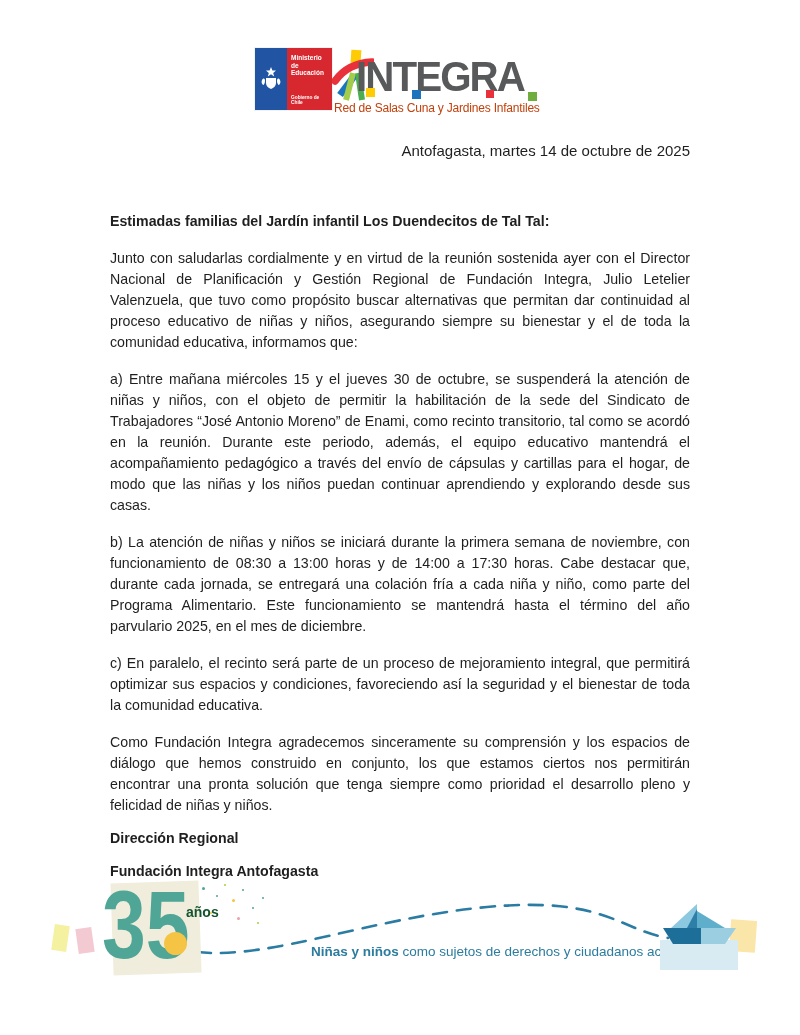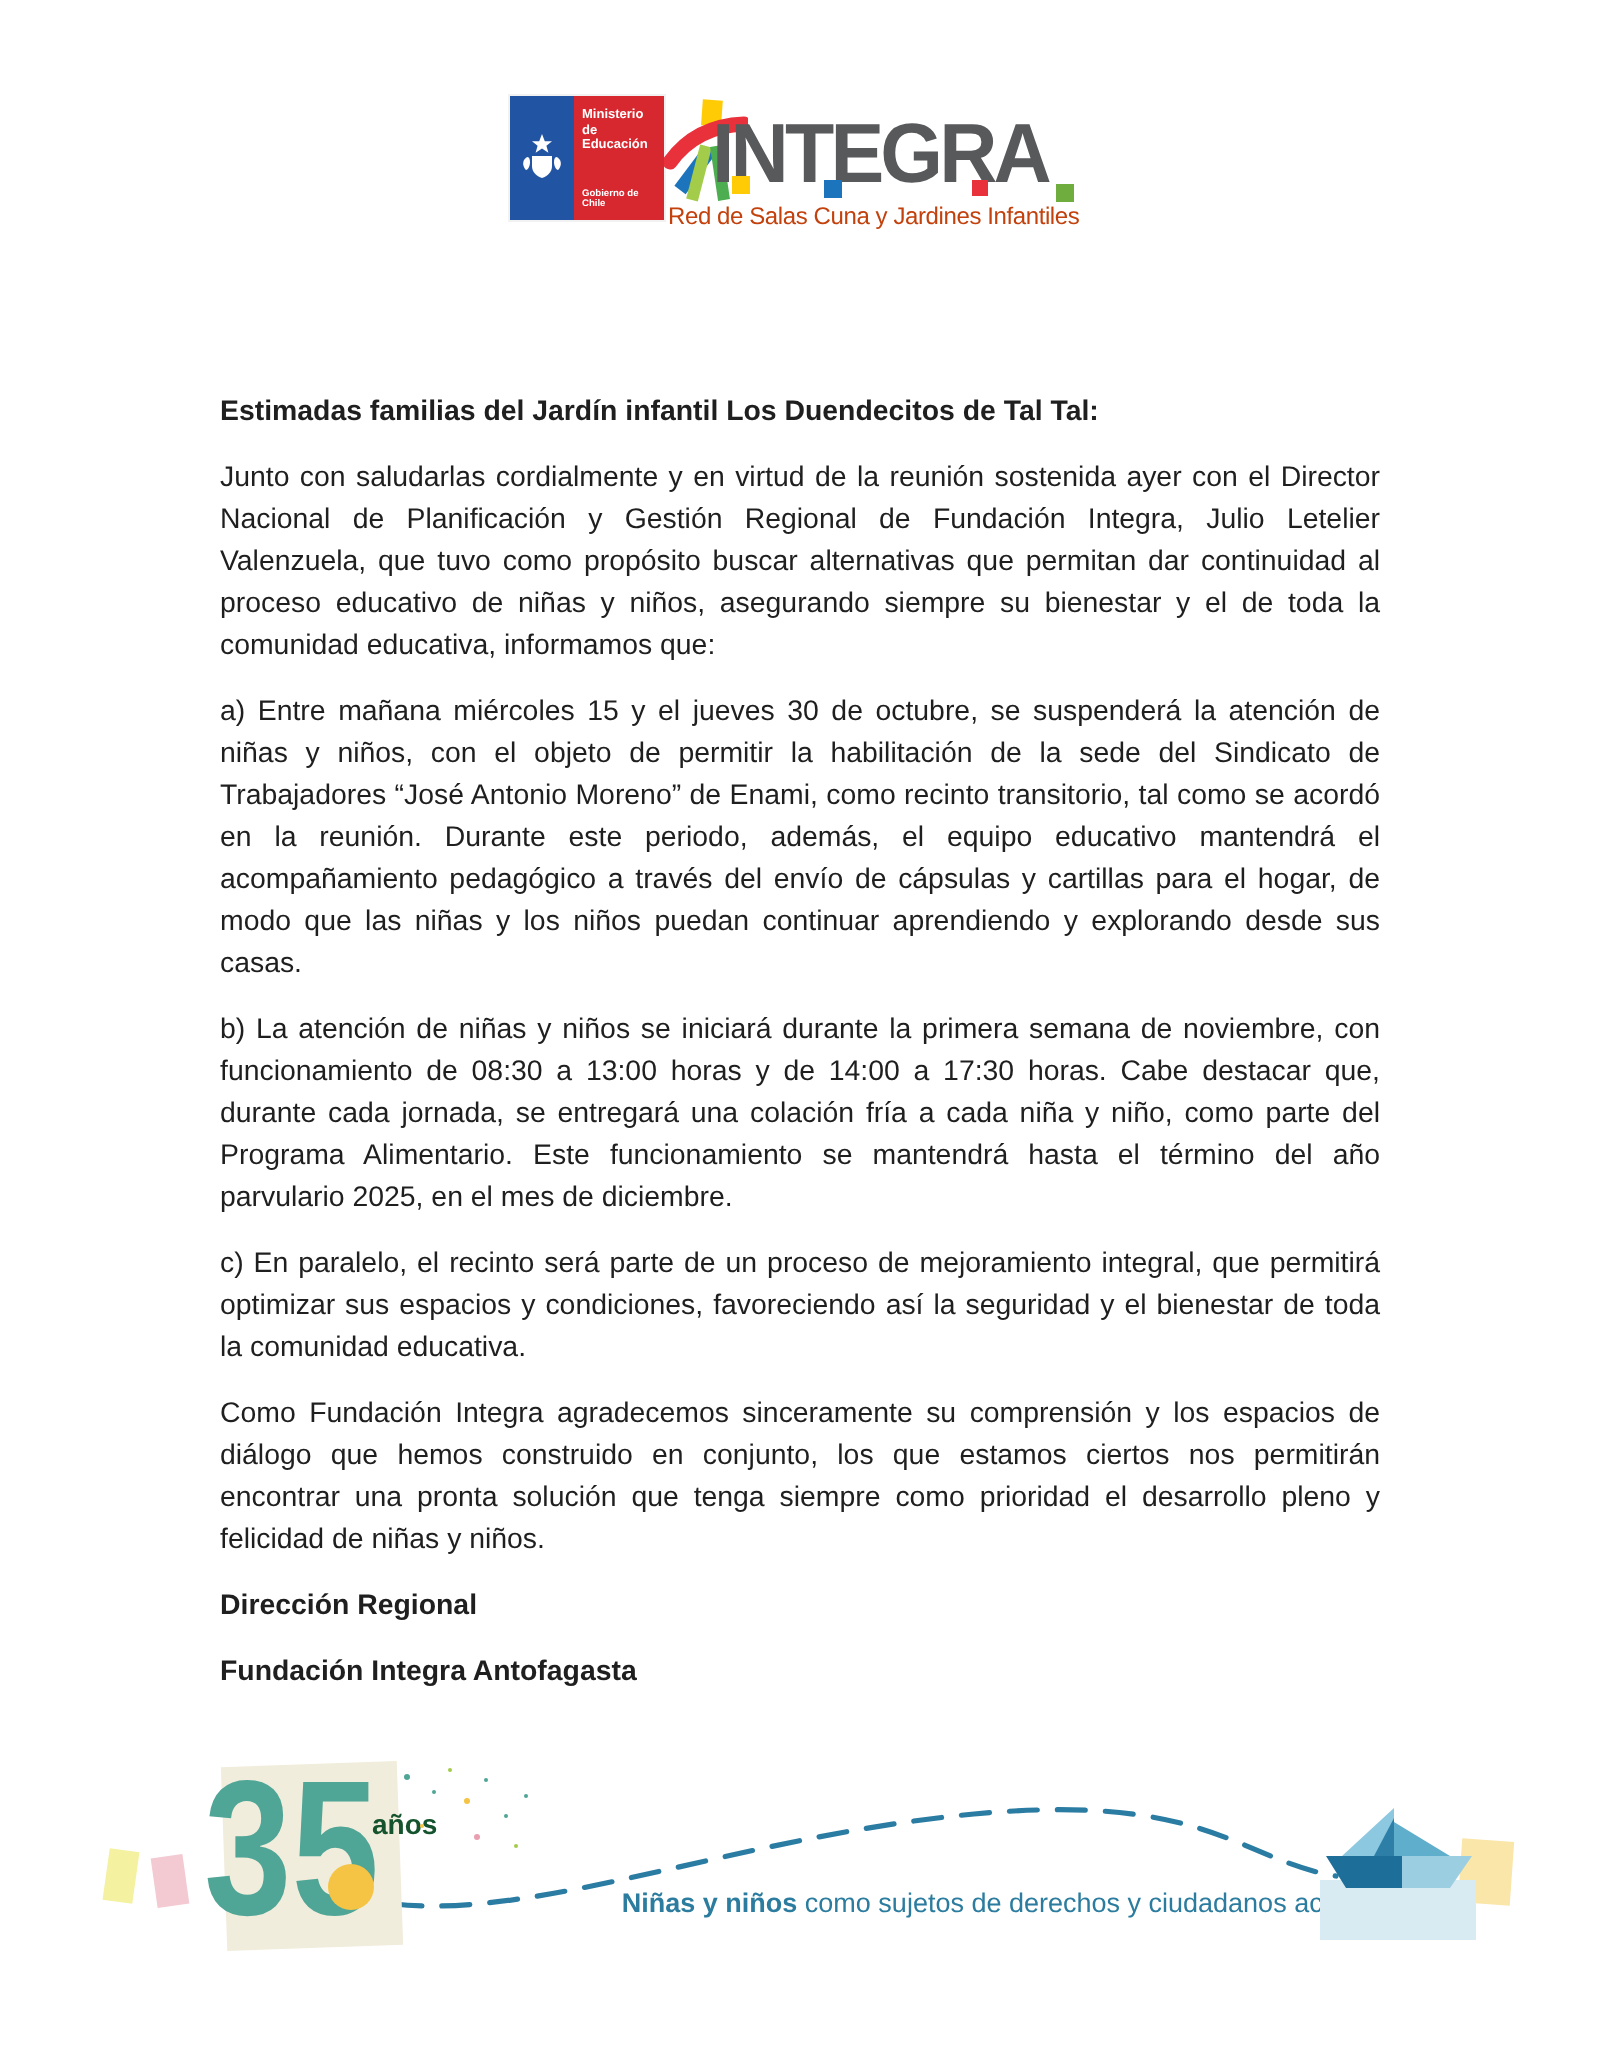--- a/index.html
+++ b/index.html
@@ -29,21 +29,21 @@
   .lsq.r { left:154px; top:42px; background:#E8313B; width:8px; height:8px; }
   .lsq.g { left:196px; top:44px; background:#6FAE3E; }
   .integra-tagline {
     position:absolute; left:2px; top:53px; width:214px;
     font-size:12px; letter-spacing:-0.2px; color:#c2410c; white-space:nowrap;
   }
 
   
   .date-line { position:absolute; right:110px; top:142px; font-size:15px; }
   .letter { position:absolute; left:110px; top:195px; width:580px; font-size:14.2px; line-height:21px; }
-  .letter p { margin:1px 0 12px 0; text-align:justify; }
+  .letter p { margin:16px 0 12px 0; text-align:justify; }
   .letter p.nojust { text-align:left; }
   .greeting { font-weight:bold; }
   .b { font-weight:normal; }
   .sig { text-align:left; font-weight:bold; margin-top:12px !important; }
 
   
   .footer { position:absolute; left:0; top:870px; width:800px; height:130px; }
   .dash-svg { position:absolute; left:0; top:0; }
 
   .anniv { position:absolute; left:50px; top:5px; width:260px; height:115px; }
@@ -98,20 +98,21 @@
       <path d="M3 32 Q 16 14 40 13" stroke="#E8313B" stroke-width="7.5" fill="none" stroke-linecap="round"></path>
     </svg>
     <div class="integra-word">INTEGRA</div>
     <span class="lsq y"></span>
     <span class="lsq b"></span>
     <span class="lsq r"></span>
     <span class="lsq g"></span>
     <div class="integra-tagline">Red de Salas Cuna y Jardines Infantiles</div>
   </div>
 
+  <div class="date-line">Antofagasta, martes 14 de octubre de 2025</div>
 
   <div class="letter">
     <p class="greeting nojust">Estimadas familias del Jardín infantil Los Duendecitos de Tal Tal:</p>
     <p><span>Junto con saludarlas cordialmente y en virtud de la reunión sostenida ayer con el Director Nacional de Planificación y Gestión Regional de Fundación Integra, Julio Letelier Valenzuela, que tuvo como propósito buscar alternativas que permitan dar continuidad al proceso educativo de niñas y niños, asegurando siempre su bienestar y el de toda la comunidad educativa, informamos que:</span></p>
     <p><span>a) </span><span class="b">Entre mañana miércoles 15 y el jueves 30 de octubre</span><span>, se suspenderá la atención de niñas y niños</span><span class="b">, con el objeto de permitir la habilitación de la sede del Sindicato de Trabajadores “José Antonio Moreno” de Enami</span><span>, como recinto transitorio, tal como se acordó en la reunión. Durante este periodo, además, el equipo educativo mantendrá el acompañamiento pedagógico a través del envío de cápsulas y cartillas para el hogar, de modo que las niñas y los niños puedan continuar aprendiendo y explorando desde sus casas.</span></p>
     <p><span>b) </span><span class="b">La atención de niñas y niños se iniciará durante la primera semana de noviembre, con funcionamiento de 08:30 a 13:00 horas y de 14:00 a 17:30 horas.</span><span> Cabe destacar que, durante cada jornada, </span><span class="b">se entregará una colación fría</span><span> a cada niña y niño, como parte del Programa Alimentario. Este funcionamiento se mantendrá hasta el término del año parvulario 2025, en el mes de diciembre.</span></p>
     <p><span>c) En paralelo, el recinto será parte de un proceso de mejoramiento integral, que permitirá optimizar sus espacios y condiciones, favoreciendo así la seguridad y el bienestar de toda la comunidad educativa.</span></p>
     <p><span>Como Fundación Integra agradecemos sinceramente su comprensión y los espacios de diálogo que hemos construido en conjunto, los que estamos ciertos nos permitirán encontrar una pronta solución que tenga siempre como prioridad el desarrollo pleno y felicidad de niñas y niños.</span></p>
     <p class="sig">Dirección Regional</p>
     <p class="sig">Fundación Integra Antofagasta</p>

